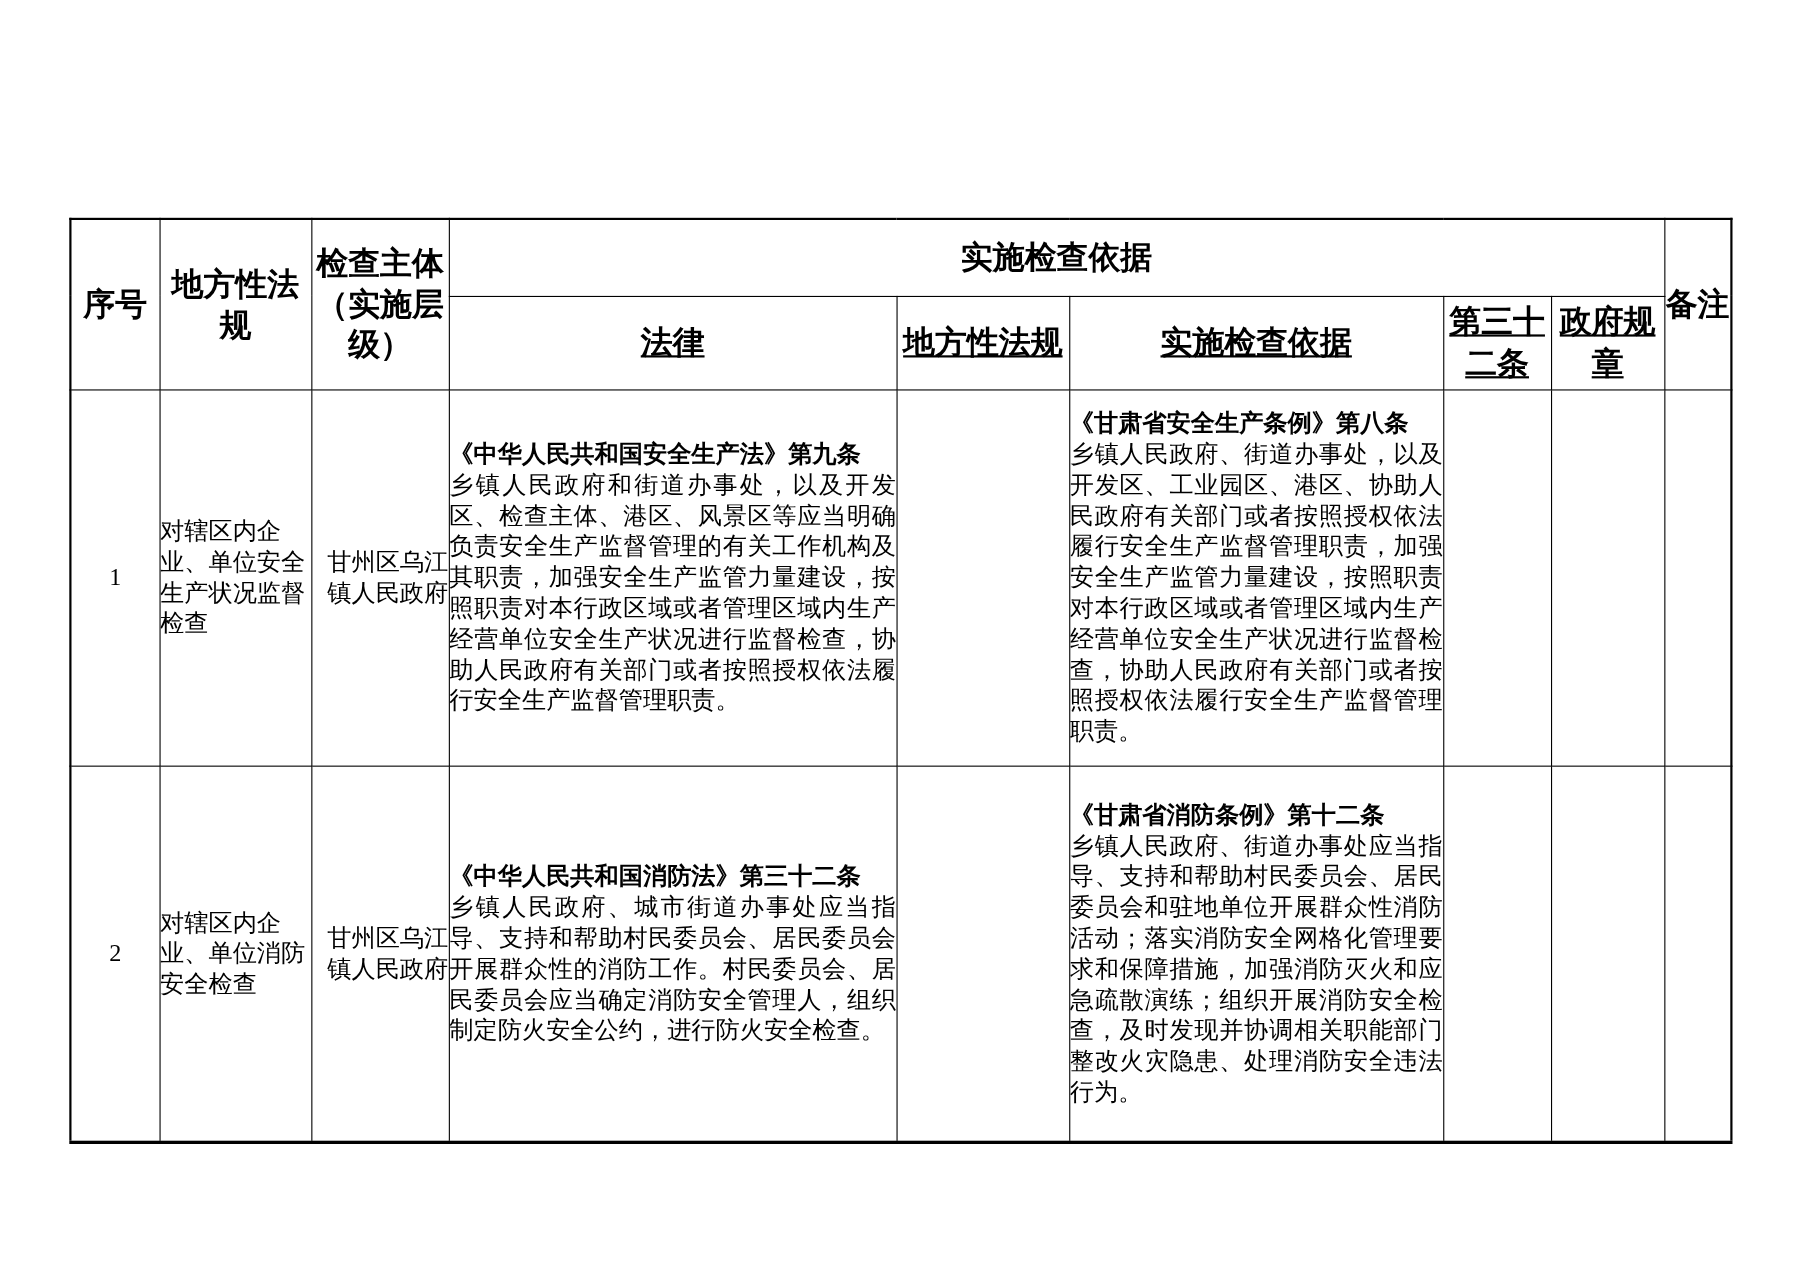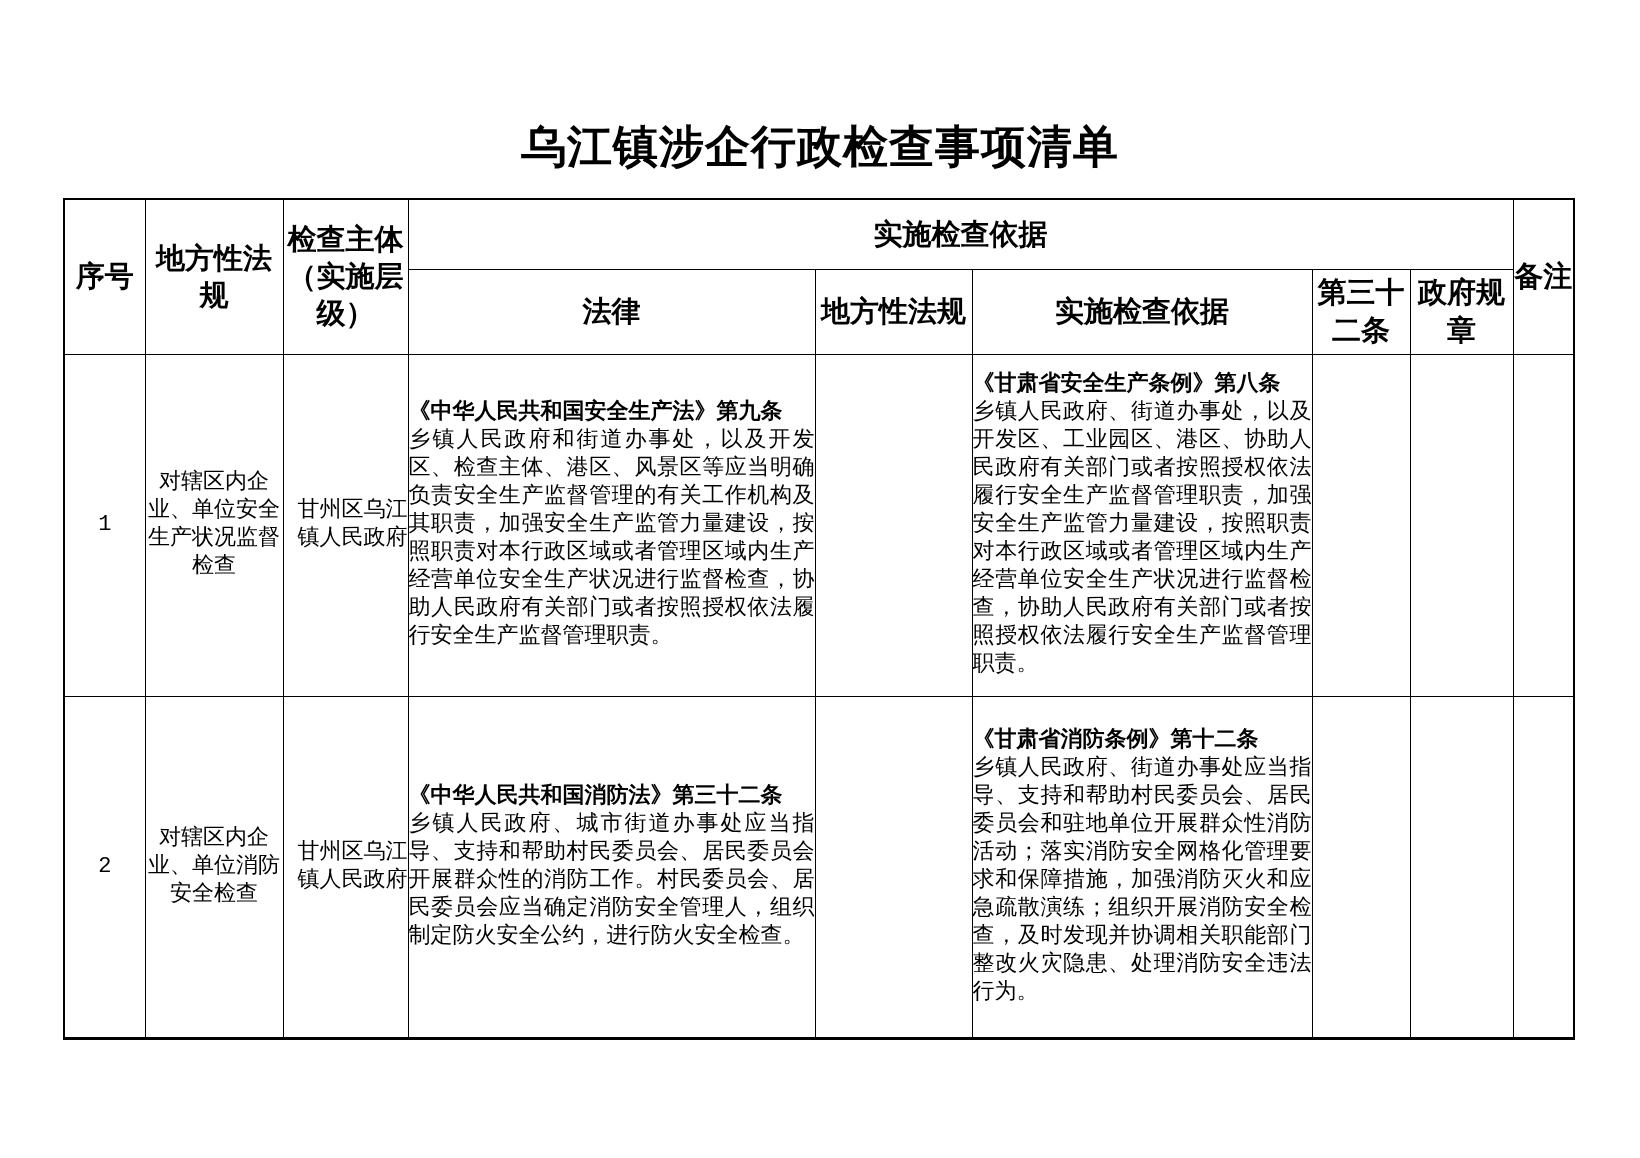--- a/index.html
+++ b/index.html
@@ -37,40 +37,40 @@
     border: 2px solid #000;
     border-bottom-width: 3px;
   }
   table.list th, table.list td {
     border: 1px solid #000;
     overflow: hidden;
     vertical-align: middle;
     padding: 0;
   }
   tr.hrow1 { height: 70px; }
-  tr.hrow2 { height: 85px; }
+  tr.hrow2 { height: 85px; text-decoration: underline; }
   tr.brow  { height: 342px; }
   th {
     font-family: "DejaVu Sans", "Liberation Sans", sans-serif;
     font-weight: 700;
     font-size: 29px;
     line-height: 1.28;
     text-align: center;
     padding: 2px;
   }
   td {
-    font-family: Liberation Mono, monospace;
+    font-family: Liberation Serif, serif;
     font-size: 22px;
     line-height: 28px;
   }
   td.c-no {
     text-align: center;
   }
   td.c-item {
-    text-align: center;
+    text-align: left;
     padding: 0 6px;
   }
   td.c-subject {
     text-align: right;
     padding: 0 3px;
   }
   td.c-law, td.c-local {
     padding: 0 8px;
     text-align: justify;
   }
@@ -80,21 +80,20 @@
   }
   .law-body {
     text-align: justify;
   }
 </style>
 </head>
 <body>
 
 <div class="page">
 
-  <div class="doc-title">乌江镇涉企行政检查事项清单</div>
 
   <table class="list">
     <colgroup>
       <col style="width:81px">
       <col style="width:138px">
       <col style="width:125px">
       <col style="width:407px">
       <col style="width:157px">
       <col style="width:340px">
       <col style="width:98px">

